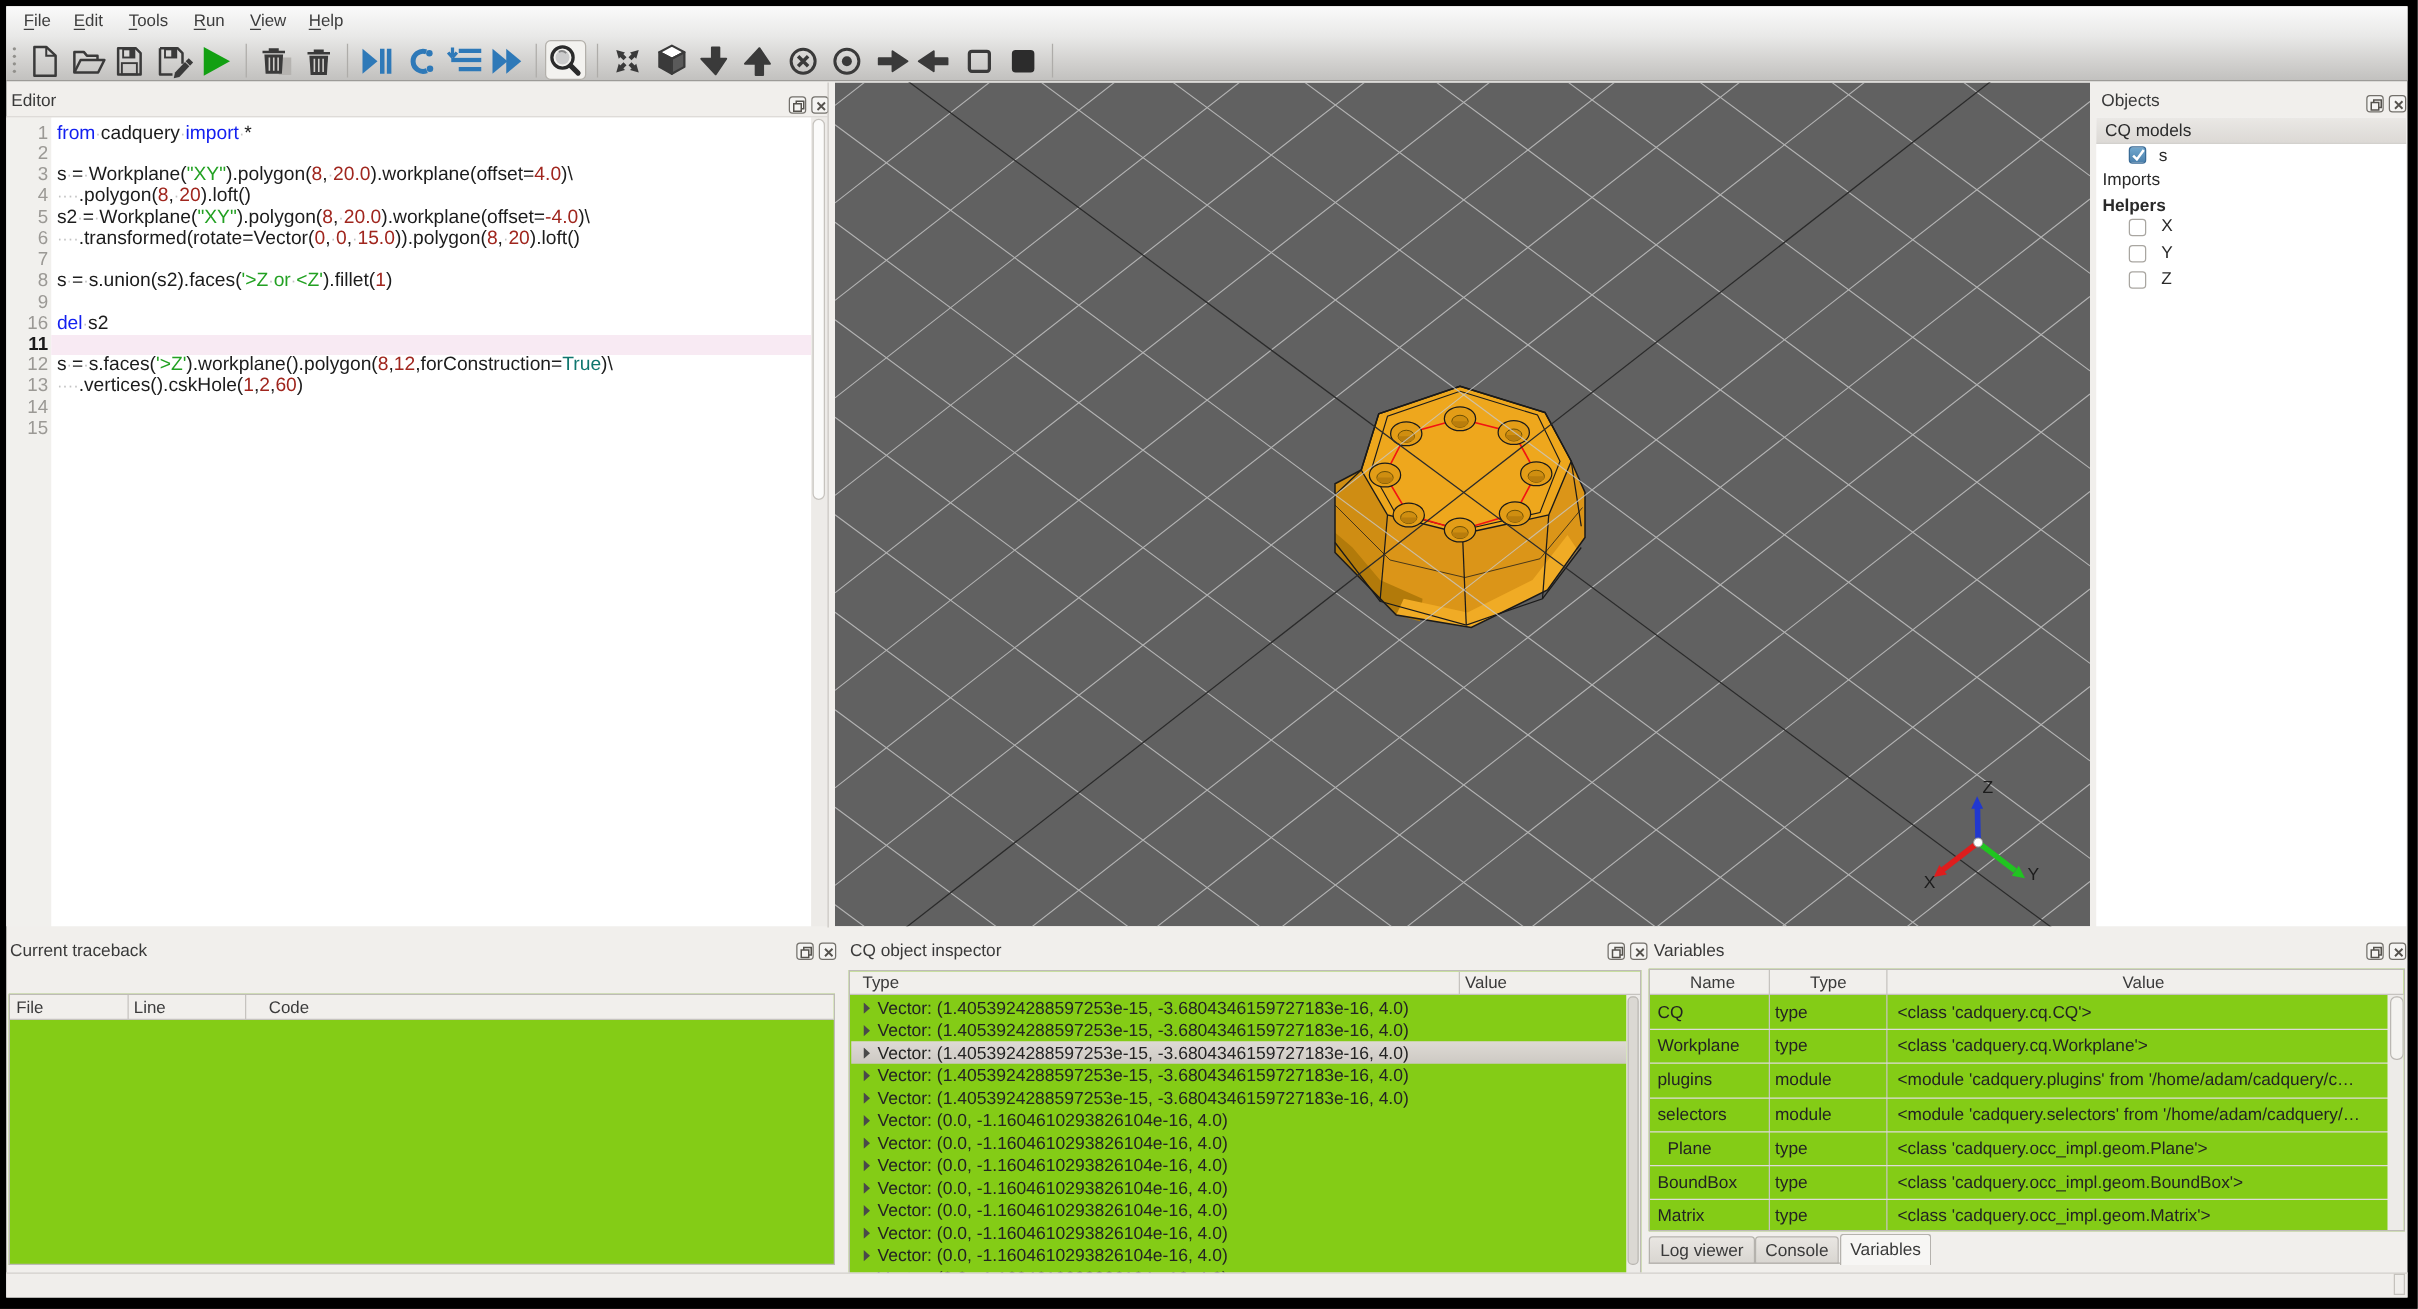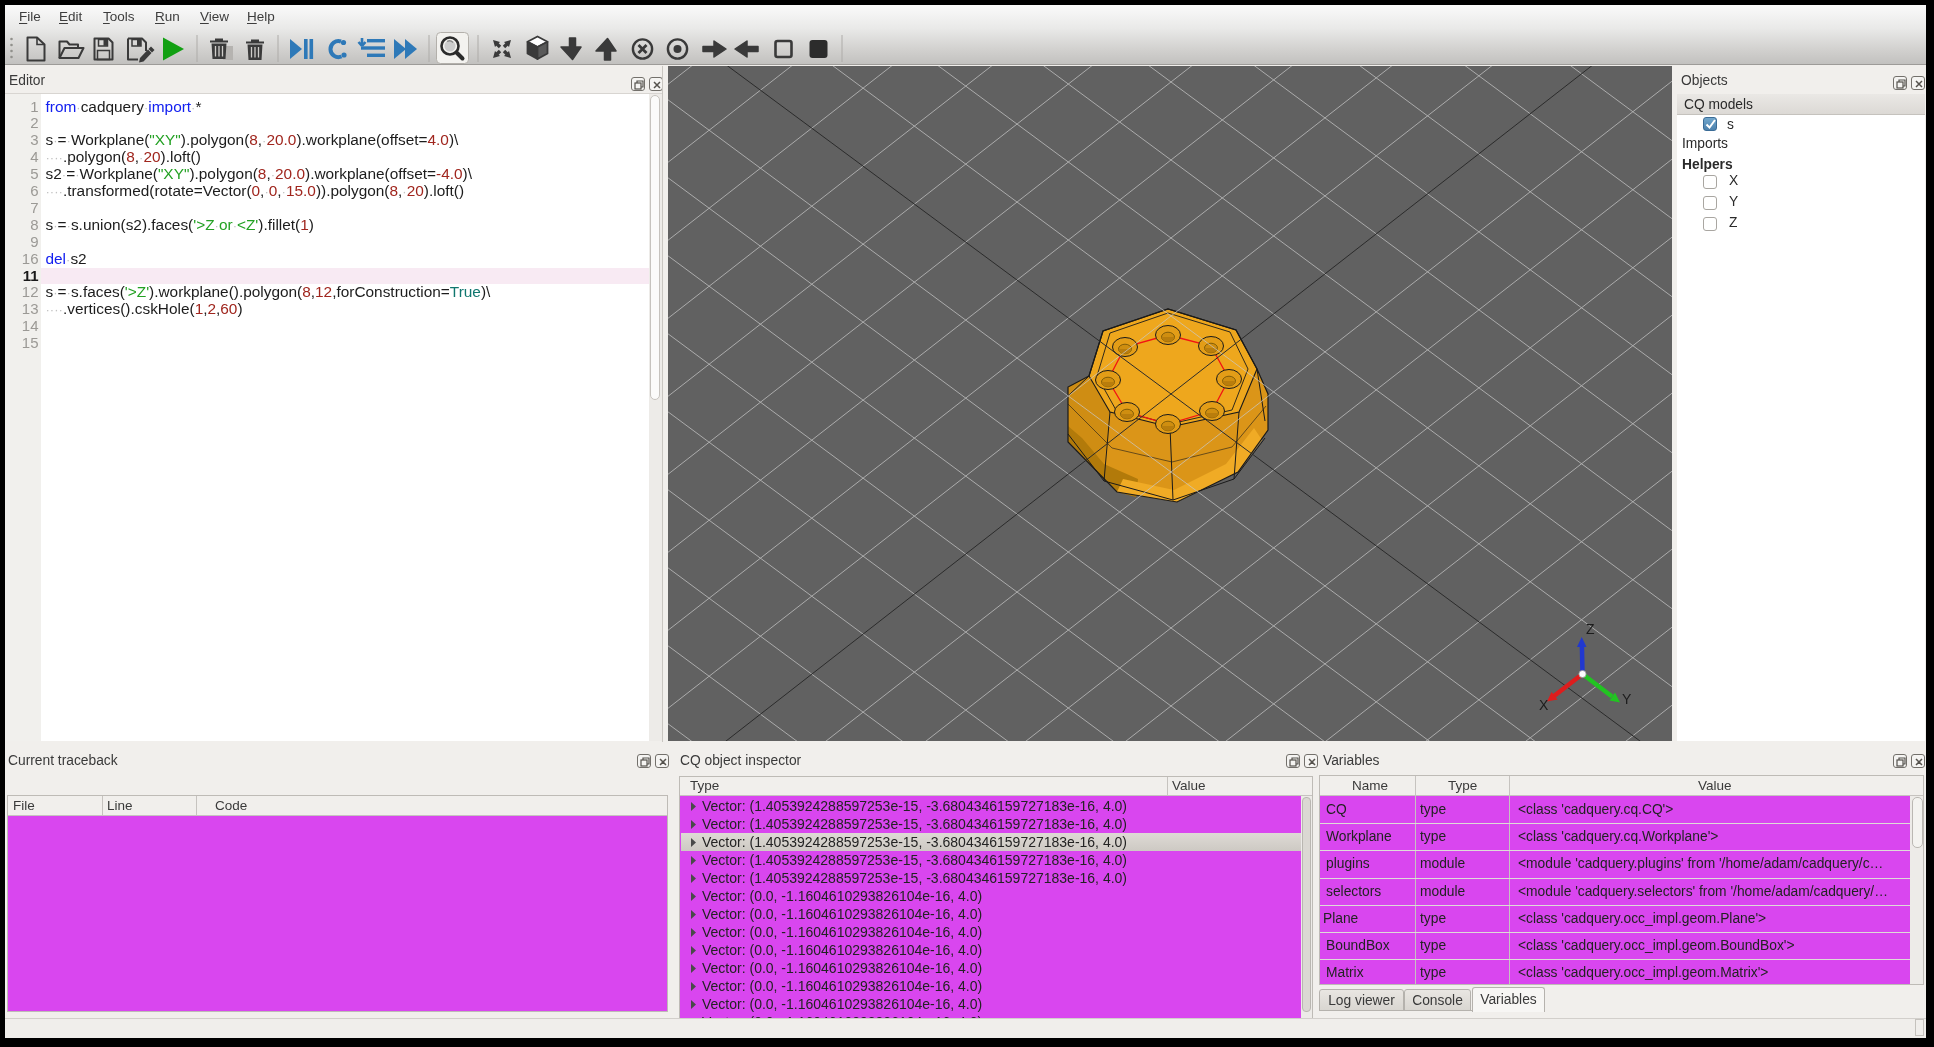--- a/index.html
+++ b/index.html
@@ -13,21 +13,21 @@
 .dkbtn svg{position:absolute;left:1px;top:1px;}
 .hdrtxt{position:absolute;font-size:13.5px;color:#3a3a3a;}
 .celltxt{position:absolute;font-size:14px;color:#232323;white-space:pre;}
 .vcell{position:absolute;font-size:13.8px;color:#232323;white-space:pre;}
 #gutter{position:absolute;left:0;top:89px;width:35.5px;height:647px;background:#f1f0ed;}
 #codearea{position:absolute;left:35.5px;top:89px;width:608px;height:647px;background:#fff;}
 #codelines{position:absolute;left:40.5px;top:93.5px;width:600px;font-size:15.4px;line-height:16.9px;white-space:pre;color:#1c1c1c;}
 #gutternums{position:absolute;left:0;top:93.5px;width:33.5px;font-size:15px;line-height:16.9px;text-align:right;color:#9b9995;}
 .k{color:#1320f0;} .s{color:#23a123;} .n{color:#a0261e;} .b{color:#0f766e;} .d{color:#c2c2c2;font-size:0.85em;line-height:0;}
 #curline{position:absolute;left:35.5px;top:262.5px;width:608px;height:16.9px;background:#f8eaf3;}
-.tbl{position:absolute;background:#d946ef;border:1px solid #bebbb6;}
+.tbl{position:absolute;background:#84cc16;border:1px solid #bebbb6;}
 .thead{position:absolute;left:0;top:0;width:100%;background:#f1efec;border-bottom:1px solid #c6c3bf;}
 .vline{position:absolute;background:#c6c3bf;width:1px;}
 .hline{position:absolute;background:#dedbd7;height:1px;}
 .tab{position:absolute;font-size:13.8px;color:#3a3a3a;text-align:center;
  background:linear-gradient(#e9e6e2,#d9d6d1);border:1px solid #b5b2ad;border-radius:3px 3px 0 0;}
 #statusbar{position:absolute;left:0;top:1013px;width:1921px;height:20px;background:#f0eeeb;border-top:1px solid #d2cfcb;}
 .row-sel{position:absolute;background:linear-gradient(#dedad5,#cdc9c3);}
 .cbx{position:absolute;width:14px;height:14px;border:1px solid #a9a6a1;border-radius:3px;background:#fff;}
 .treelbl{position:absolute;font-size:13.8px;color:#2a2a2a;}
 </style></head><body>
@@ -410,21 +410,21 @@
       <div class="vcell" style="left:198px;top:53px;">&lt;class 'cadquery.cq.Workplane'&gt;</div>
       <div class="hline" style="left:0;top:102px;width:592px;"></div>
       <div class="vcell" style="left:6px;top:80px;">plugins</div>
       <div class="vcell" style="left:100px;top:80px;">module</div>
       <div class="vcell" style="left:198px;top:80px;">&lt;module 'cadquery.plugins' from '/home/adam/cadquery/c…</div>
       <div class="hline" style="left:0;top:129px;width:592px;"></div>
       <div class="vcell" style="left:6px;top:108px;">selectors</div>
       <div class="vcell" style="left:100px;top:108px;">module</div>
       <div class="vcell" style="left:198px;top:108px;">&lt;module 'cadquery.selectors' from '/home/adam/cadquery/…</div>
       <div class="hline" style="left:0;top:156px;width:592px;"></div>
-      <div class="vcell" style="left:3px;top:135px;">Plane</div>
+      <div class="vcell" style="left:14px;top:135px;">Plane</div>
       <div class="vcell" style="left:100px;top:135px;">type</div>
       <div class="vcell" style="left:198px;top:135px;">&lt;class 'cadquery.occ_impl.geom.Plane'&gt;</div>
       <div class="hline" style="left:0;top:183px;width:592px;"></div>
       <div class="vcell" style="left:6px;top:162px;">BoundBox</div>
       <div class="vcell" style="left:100px;top:162px;">type</div>
       <div class="vcell" style="left:198px;top:162px;">&lt;class 'cadquery.occ_impl.geom.BoundBox'&gt;</div>
       <div class="vcell" style="left:6px;top:189px;">Matrix</div>
       <div class="vcell" style="left:100px;top:189px;">type</div>
       <div class="vcell" style="left:198px;top:189px;">&lt;class 'cadquery.occ_impl.geom.Matrix'&gt;</div>
       <div class="abs" style="left:590px;top:20px;width:14px;height:188px;background:#edebe8;"></div>

